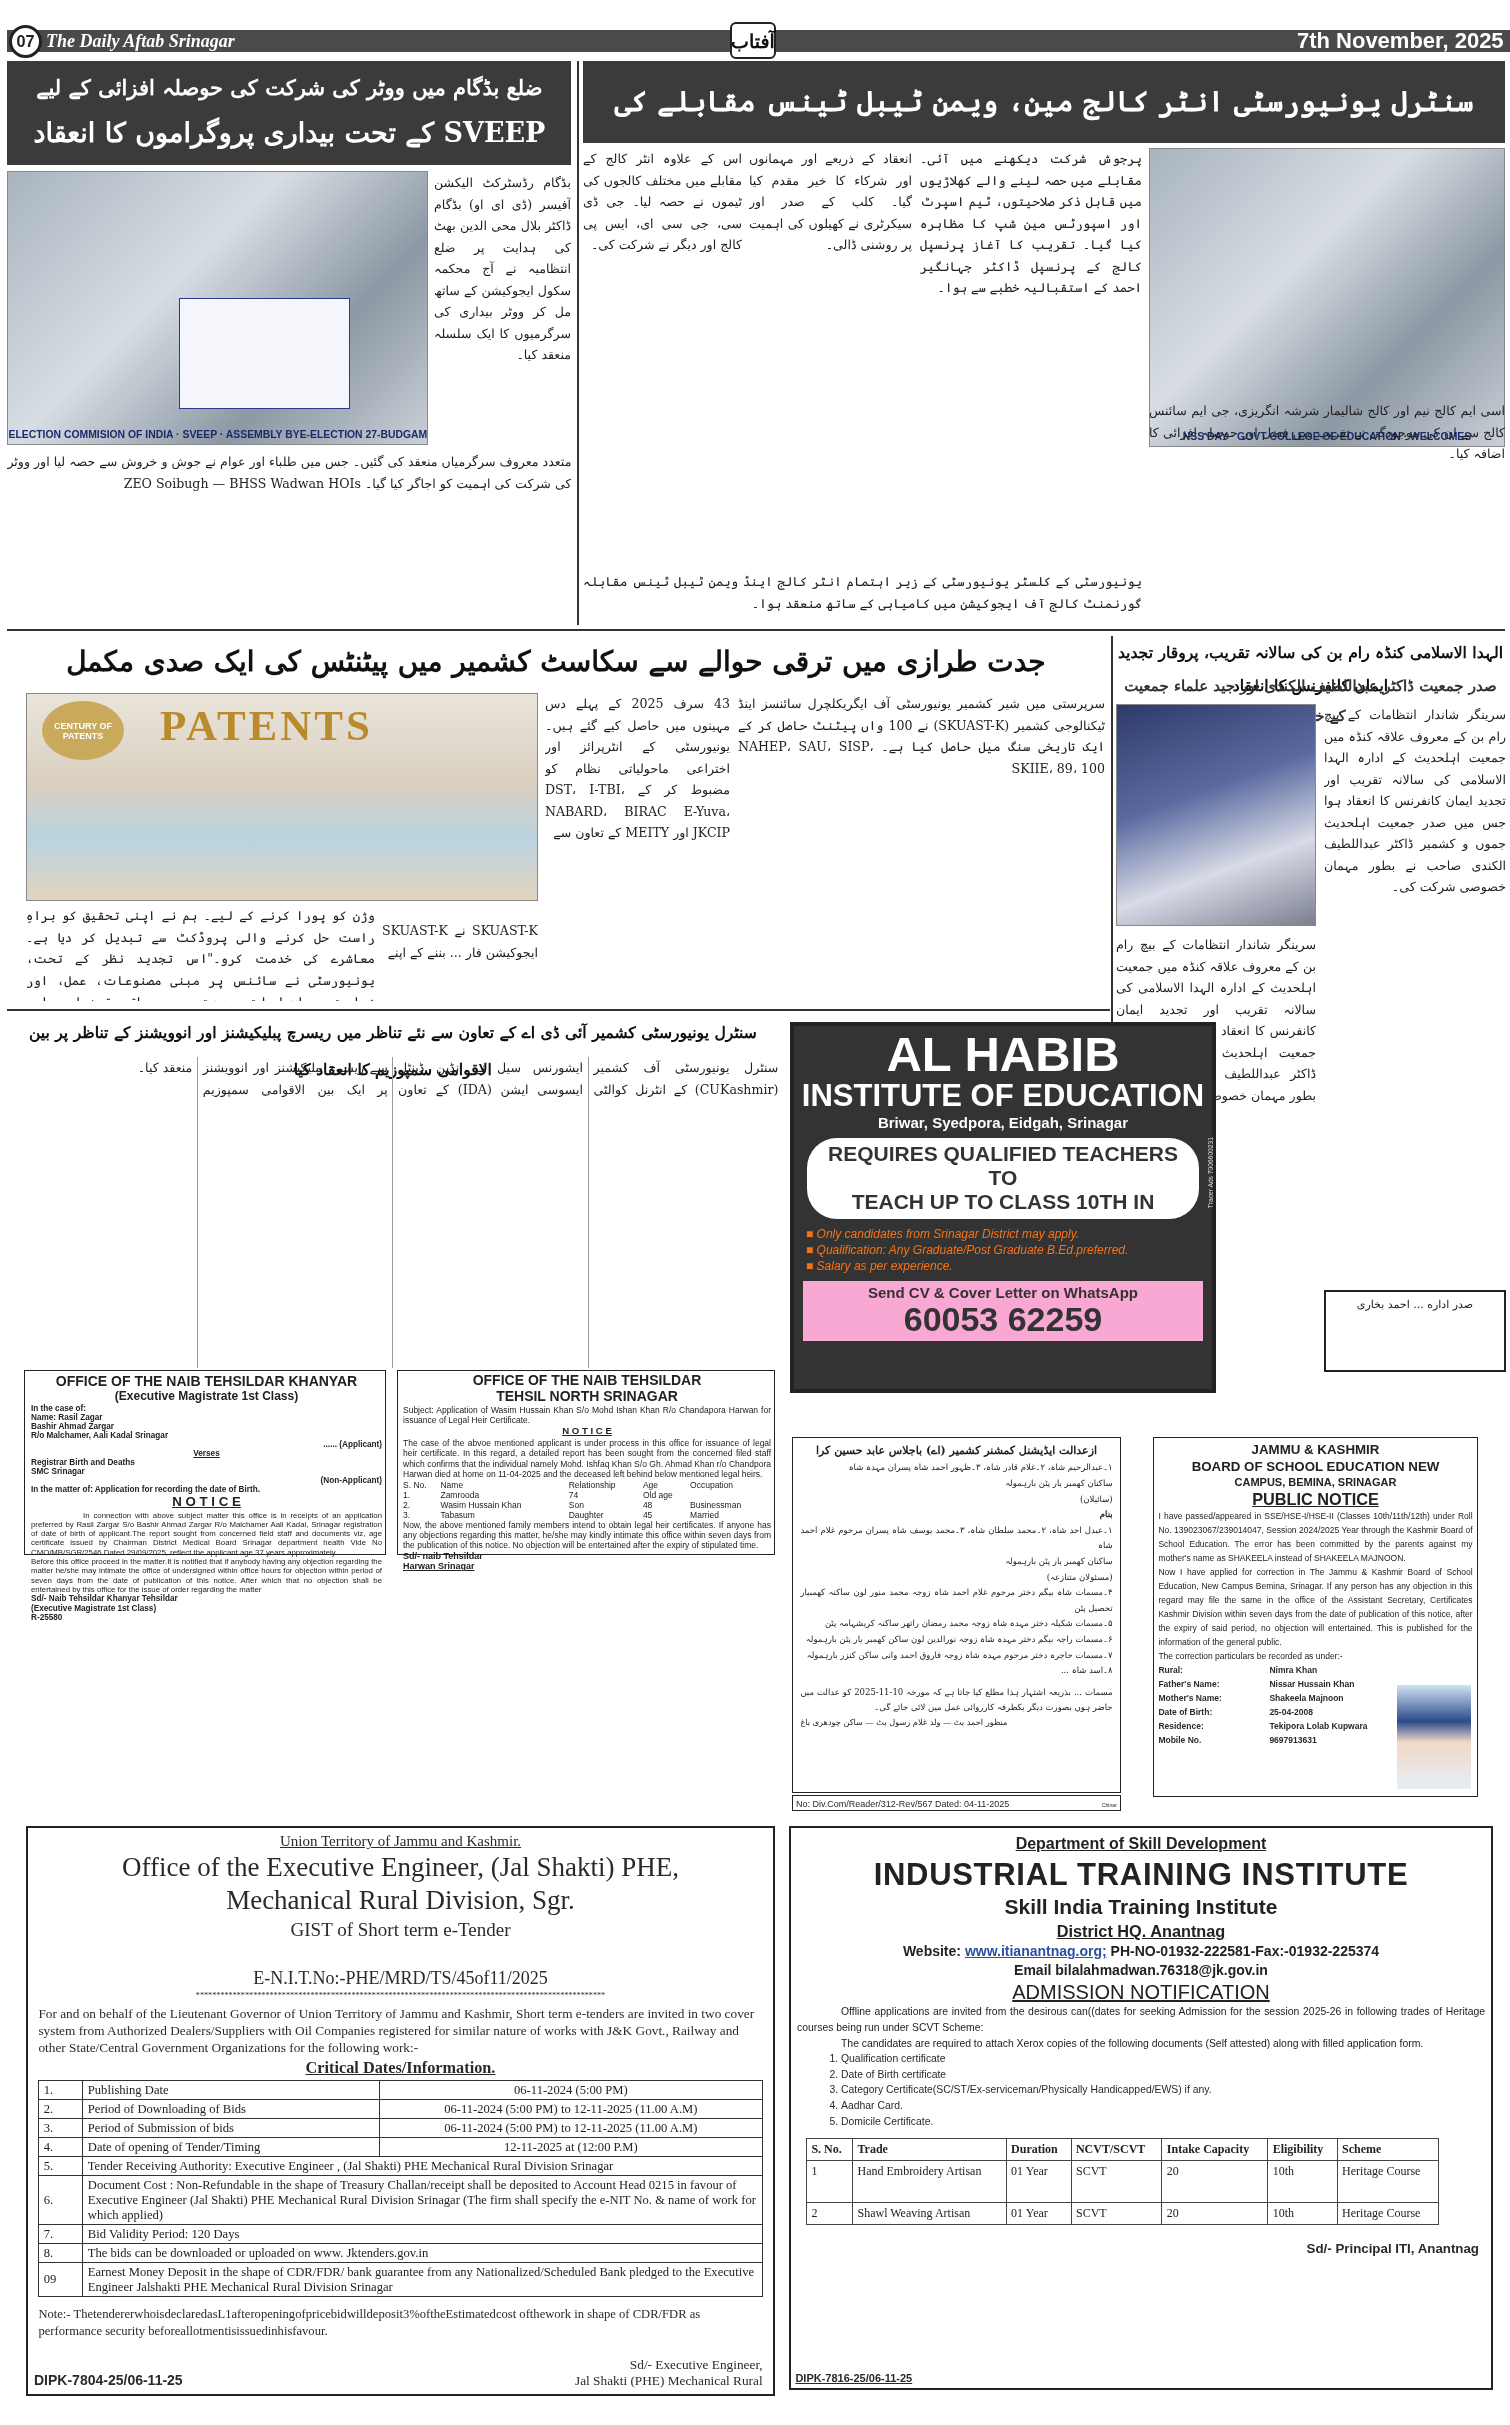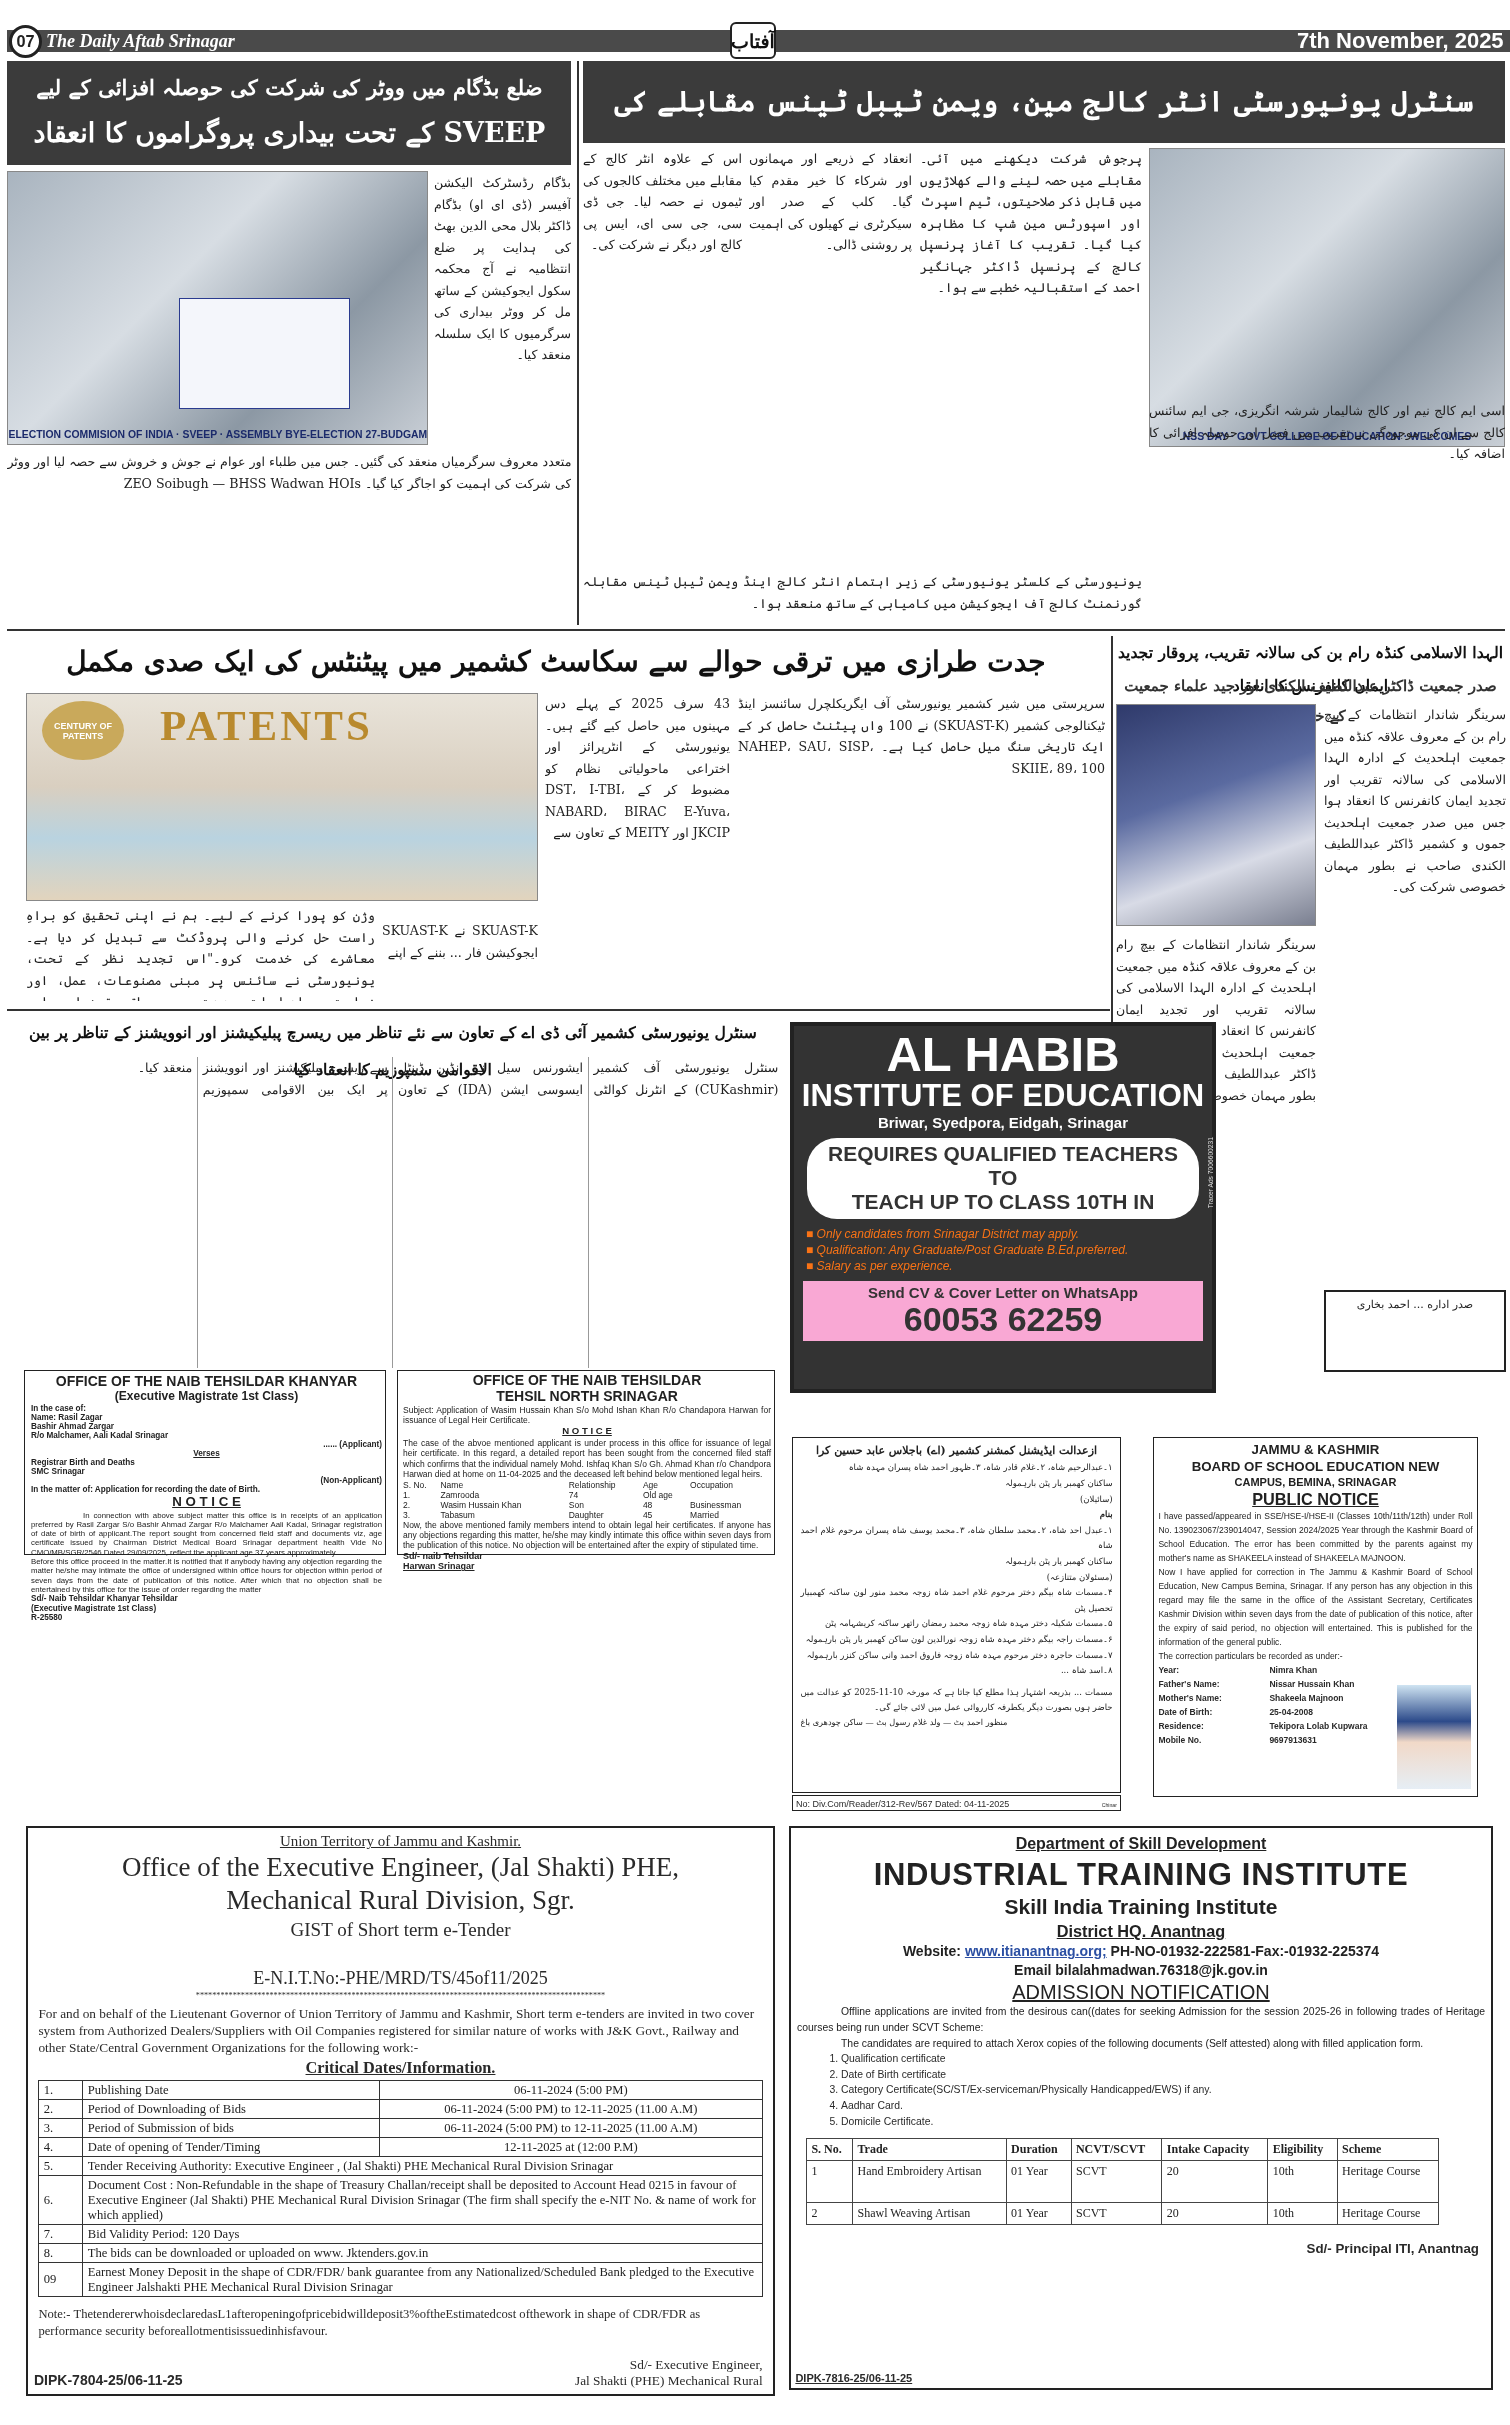--- a/index.html
+++ b/index.html
@@ -213,21 +213,21 @@
 
 <div class="abs box" style="left:1153px;top:1437px;width:325px;height:360px;border-width:1.5px;padding:4.4px 4.4px;overflow:hidden;">
   <div class="ad-title" style="font-size:13.3px;line-height:16.3px;">JAMMU &amp; KASHMIR</div>
   <div class="ad-title" style="font-size:13.3px;line-height:16.3px;">BOARD OF SCHOOL EDUCATION NEW</div>
   <div class="ad-title" style="font-size:11px;line-height:15px;">CAMPUS, BEMINA, SRINAGAR</div>
   <div class="ad-title ul" style="font-size:16.3px;line-height:19px;">PUBLIC NOTICE</div>
   <div class="notice-text" style="font-size:8.5px;line-height:14px;">I have passed/appeared in SSE/HSE-I/HSE-II (Classes 10th/11th/12th) under Roll No. 139023067/239014047, Session 2024/2025 Year through the Kashmir Board of School Education. The error has been committed by the parents against my mother's name as SHAKEELA instead of SHAKEELA MAJNOON.</div>
   <div class="notice-text" style="font-size:8.5px;line-height:14px;">Now I have applied for correction in The Jammu &amp; Kashmir Board of School Education, New Campus Bemina, Srinagar. If any person has any objection in this regard may file the same in the office of the Assistant Secretary, Certificates Kashmir Division within seven days from the date of publication of this notice, after the expiry of said period, no objection will entertained. This is published for the information of the general public.</div>
   <div class="notice-text" style="font-size:8.5px;line-height:14px;">The correction particulars be recorded as under:-</div>
   <div style="width:222px;font:bold 8.5px 'Liberation Sans',sans-serif;line-height:14px;">
-    <div><span style="display:inline-block;width:111px;">Year:</span><span>Nimra Khan</span></div>
+    <div><span style="display:inline-block;width:111px;">Rural:</span><span>Nimra Khan</span></div>
     <div><span style="display:inline-block;width:111px;">Father's Name:</span><span>Nissar Hussain Khan</span></div>
     <div><span style="display:inline-block;width:111px;">Mother's Name:</span><span>Shakeela Majnoon</span></div>
     <div><span style="display:inline-block;width:111px;">Date of Birth:</span><span>25-04-2008</span></div>
     <div><span style="display:inline-block;width:111px;">Residence:</span><span>Tekipora Lolab Kupwara</span></div>
     <div><span style="display:inline-block;width:111px;">Mobile No.</span><span>9697913631</span></div>
   </div>
   <div class="abs" style="right:6px;bottom:7.4px;width:74px;height:104px;background:linear-gradient(180deg,#cfe4f2 0%,#2c4a8a 35%,#f1d9c8 55%,#e6eef5 100%);"></div>
 </div>
 
 <div class="abs box" style="left:26px;top:1826px;width:749px;height:570px;border-width:2.2px;padding:4.4px 10.4px;overflow:hidden;">

